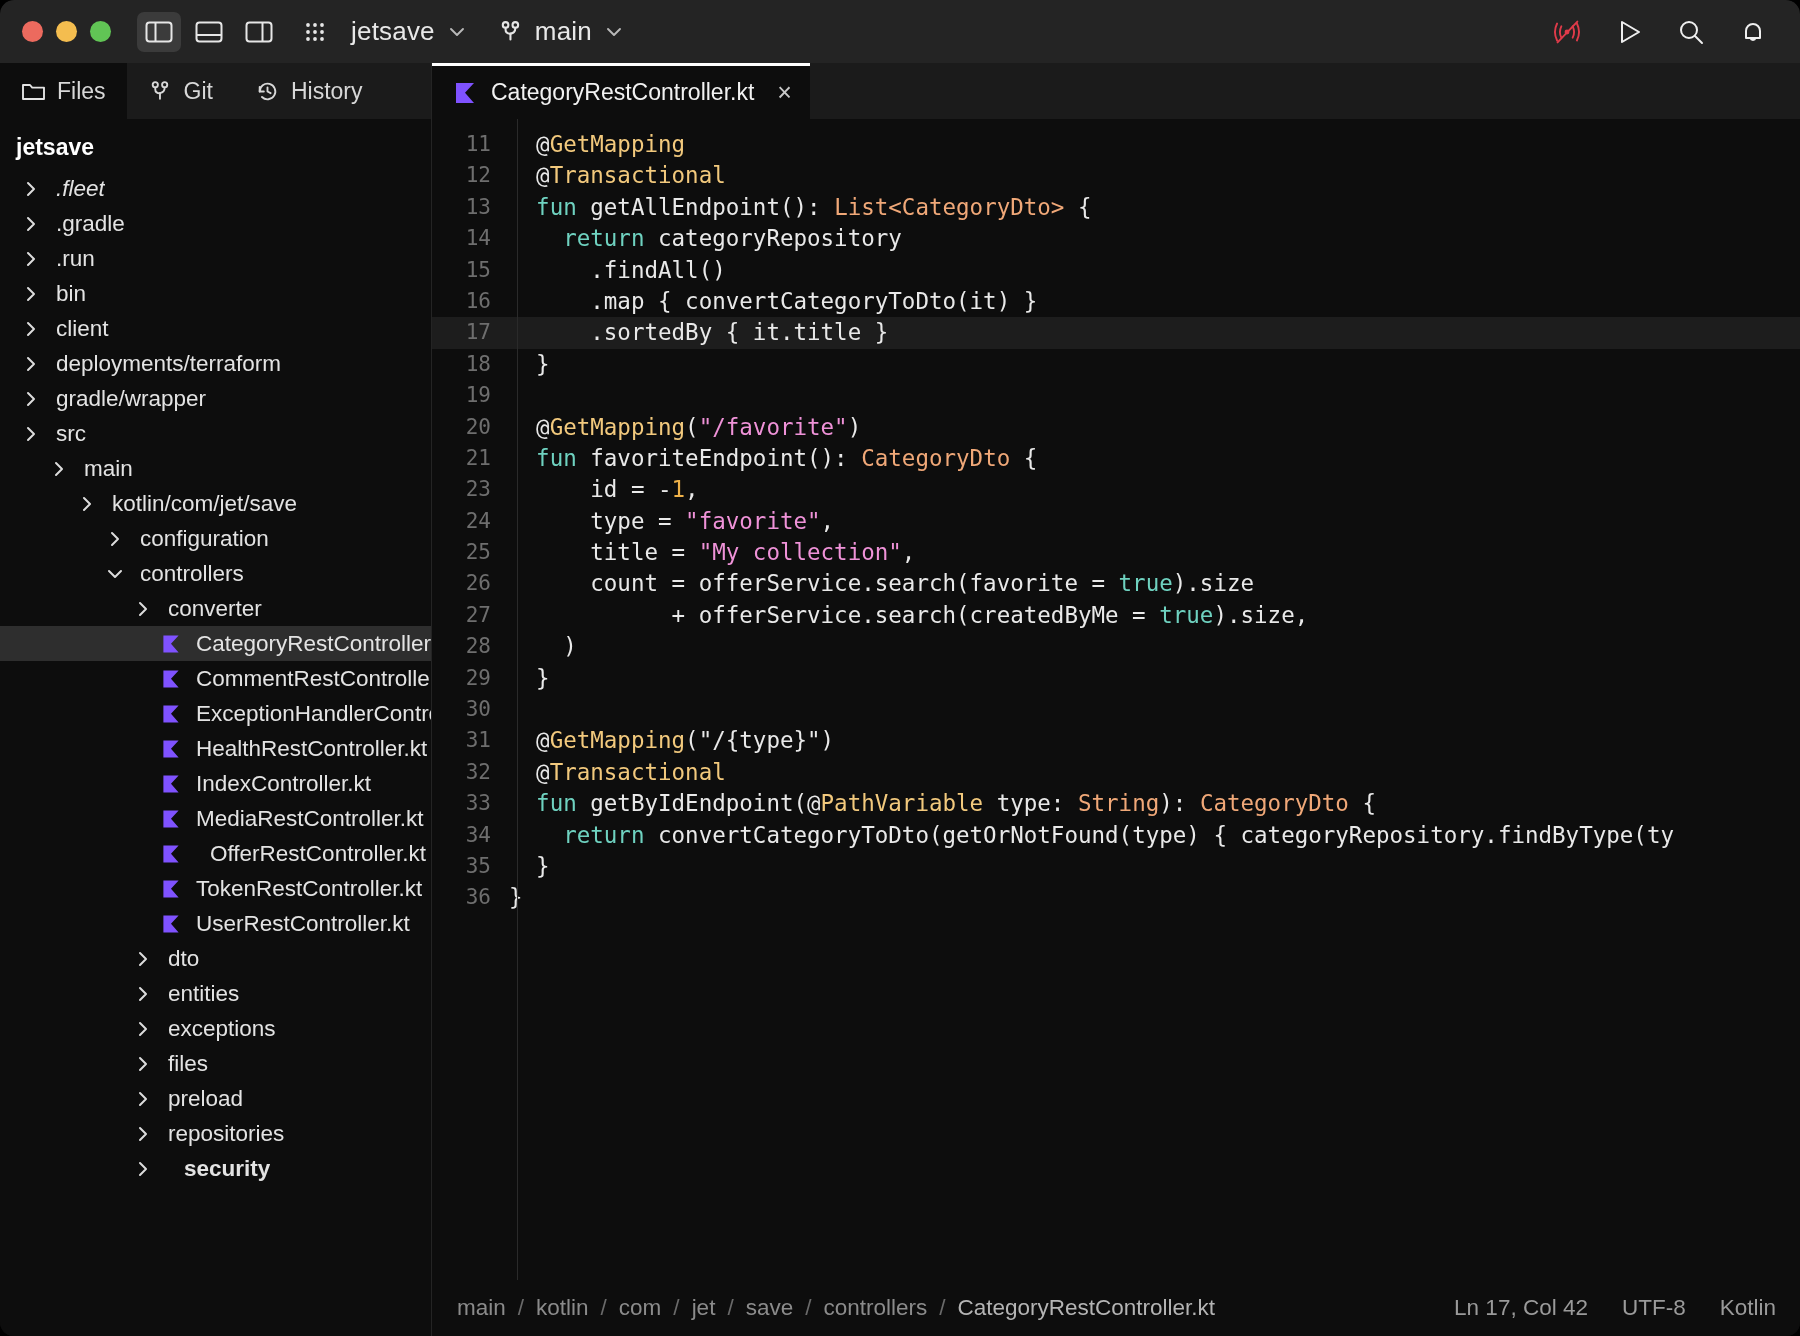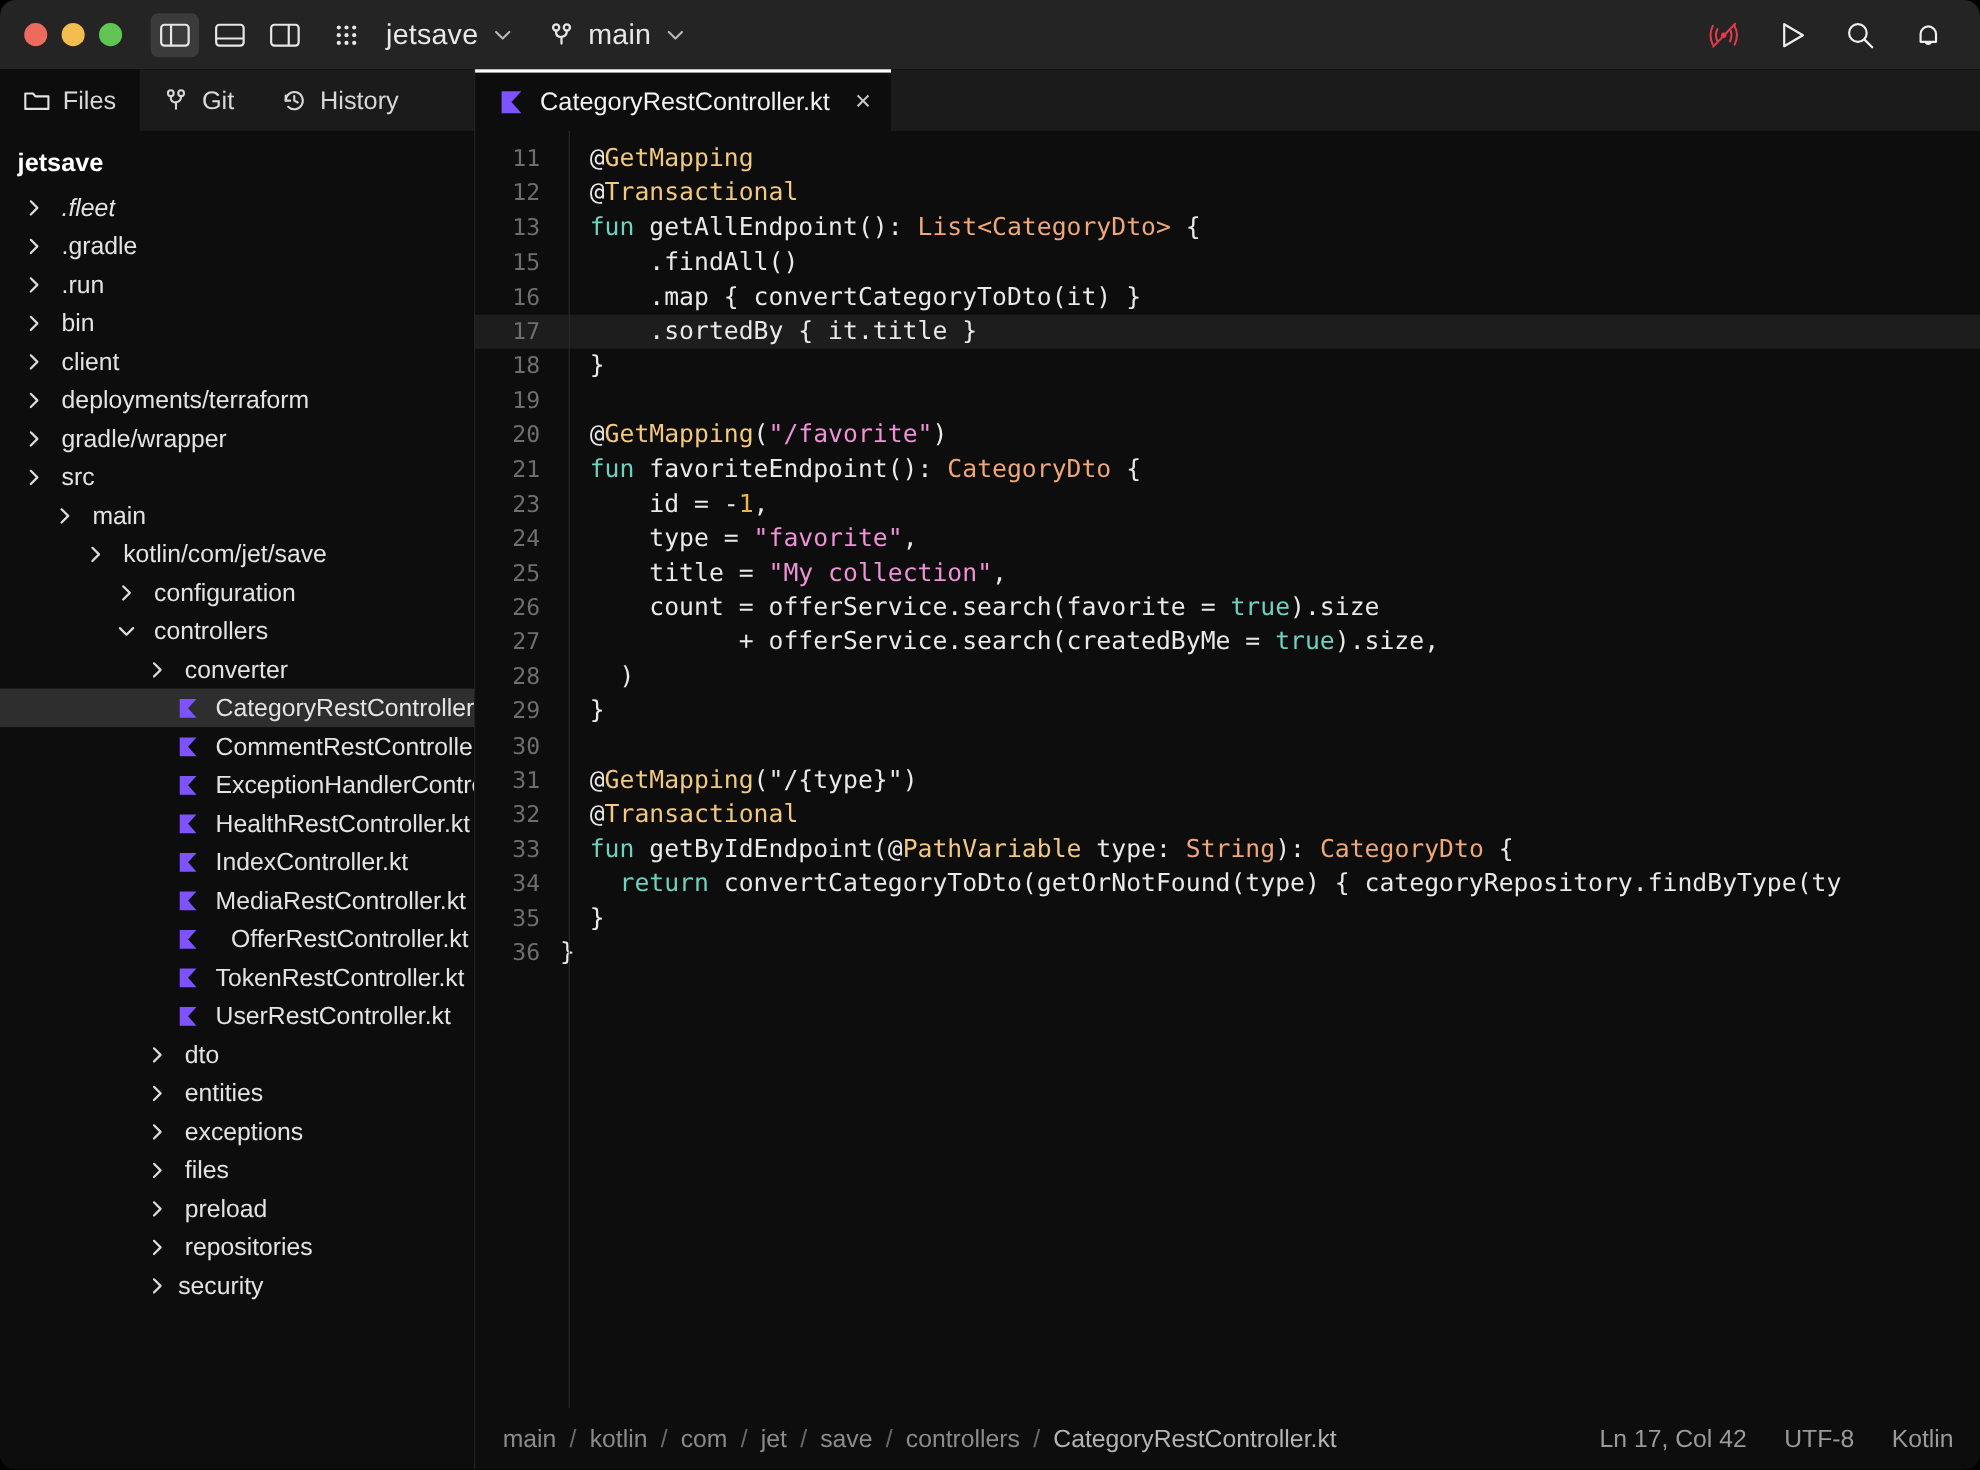--- a/index.html
+++ b/index.html
@@ -521,21 +521,21 @@
               </span>
               <span class="nm" style="margin-left: 10px;">repositories</span>
             </div>
             <div class="row">
               <span style="width: 128px; flex: 0 0 128px;"></span>
               <span class="tw">
                 <svg width="20" height="20" viewBox="0 0 20 20">
                   <polyline points="7,4 13,10 7,16" fill="none" stroke="#dcdcdc" stroke-width="2" stroke-linecap="round" stroke-linejoin="round"></polyline>
                 </svg>
               </span>
-              <span class="nm" style="margin-left: 4px;">security</span>
+              <span class="nm" style="margin-left: 26px; font-weight: bold;">security</span>
             </div>
           </div>
       </div>
     </div>
 
     <div class="editor">
 
       <div class="tabbar">
         <div class="etab">
           <svg width="26" height="26" viewBox="0 0 26 26">
@@ -545,20 +545,21 @@
           <span class="x">×</span>
         </div>
       </div>
 
       <div class="code">
         <div class="gutter-sep"></div>
         <div id="code-lines">
             <div class="cline"><span class="ln">11</span><span class="ctxt"><span class="t-pl">  </span><span class="t-pl">@</span><span class="t-ann">GetMapping</span></span></div>
             <div class="cline"><span class="ln">12</span><span class="ctxt"><span class="t-pl">  </span><span class="t-pl">@</span><span class="t-ann">Transactional</span></span></div>
             <div class="cline"><span class="ln">13</span><span class="ctxt"><span class="t-pl">  </span><span class="t-kw">fun</span><span class="t-pl"> getAllEndpoint(): </span><span class="t-typ">List&lt;CategoryDto&gt;</span><span class="t-pl"> {</span></span></div>
+            <div class="cline"><span class="ln">14</span><span class="ctxt"><span class="t-pl">    </span><span class="t-kw">return</span><span class="t-pl"> categoryRepository</span></span></div>
             <div class="cline"><span class="ln">15</span><span class="ctxt"><span class="t-pl">      .findAll()</span></span></div>
             <div class="cline"><span class="ln">16</span><span class="ctxt"><span class="t-pl">      .map { convertCategoryToDto(it) }</span></span></div>
             <div class="cline hl"><span class="ln">17</span><span class="ctxt"><span class="t-pl">      .sortedBy { it.title }</span></span></div>
             <div class="cline"><span class="ln">18</span><span class="ctxt"><span class="t-pl">  }</span></span></div>
             <div class="cline"><span class="ln">19</span><span class="ctxt"></span></div>
             <div class="cline"><span class="ln">20</span><span class="ctxt"><span class="t-pl">  </span><span class="t-pl">@</span><span class="t-ann">GetMapping</span><span class="t-pl">(</span><span class="t-str">"/favorite"</span><span class="t-pl">)</span></span></div>
             <div class="cline"><span class="ln">21</span><span class="ctxt"><span class="t-pl">  </span><span class="t-kw">fun</span><span class="t-pl"> favoriteEndpoint(): </span><span class="t-typ">CategoryDto</span><span class="t-pl"> {</span></span></div>
             <div class="cline"><span class="ln">23</span><span class="ctxt"><span class="t-pl">      id = </span><span class="t-pl">-</span><span class="t-num">1</span><span class="t-pl">,</span></span></div>
             <div class="cline"><span class="ln">24</span><span class="ctxt"><span class="t-pl">      type = </span><span class="t-str">"favorite"</span><span class="t-pl">,</span></span></div>
             <div class="cline"><span class="ln">25</span><span class="ctxt"><span class="t-pl">      title = </span><span class="t-str">"My collection"</span><span class="t-pl">,</span></span></div>

